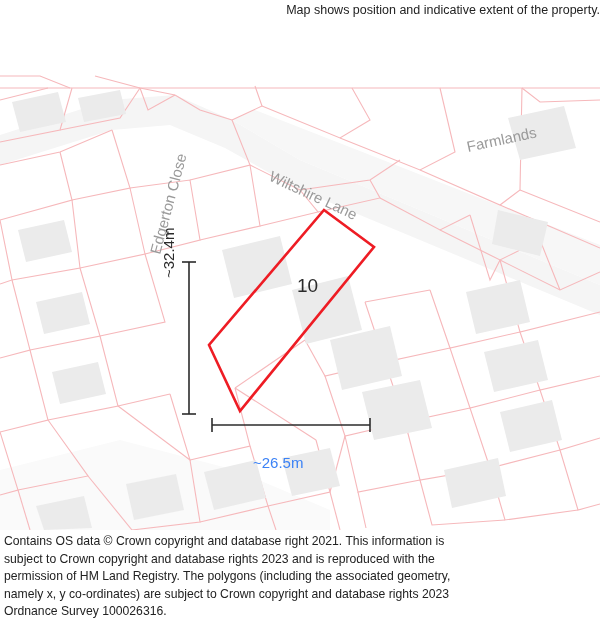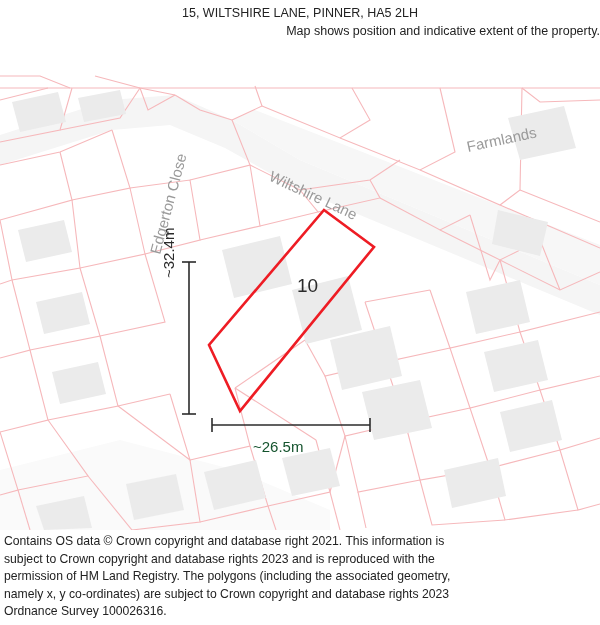--- a/index.html
+++ b/index.html
@@ -74,23 +74,23 @@
   .plot-number {
     position: absolute;
     left: 297px;
     top: 235px;
     font-size: 19px;
     color: #2b2b2b;
   }
   .dim-horizontal {
     position: absolute;
     left: 253px;
-    top: 398px;
+    top: 414px;
     font-size: 15px;
-    color: #14532d;
+    color: #3b82f6;
   }
   .dim-vertical {
     position: absolute;
     left: 160px;
     top: 238px;
     font-size: 15px;
     color: #2b2b2b;
     transform: rotate(-90deg);
     transform-origin: left top;
     white-space: nowrap;
@@ -99,21 +99,20 @@
     font-size: 15px;
     fill: #9a9a9a;
   }
 </style>
 </head>
 <body>
 
 <div class="page">
 
   <div class="header">
-    <div class="header-title">15, WILTSHIRE LANE, PINNER, HA5 2LH</div>
     <div class="header-sub">Map shows position and indicative extent of the property.</div>
   </div>
 
   <div class="map-wrap">
     <svg class="map-svg" width="600" height="490" viewBox="0 0 600 490" xmlns="http://www.w3.org/2000/svg">
 
       <rect x="0" y="0" width="600" height="490" fill="#ffffff"></rect>
 
       <g>
         <path d="M0 95 L110 60 L175 55 L232 80 L300 120 L600 245 L600 275 L300 150 L225 108 L170 85 L112 90 L0 125 Z" fill="#f5f5f5"></path>

